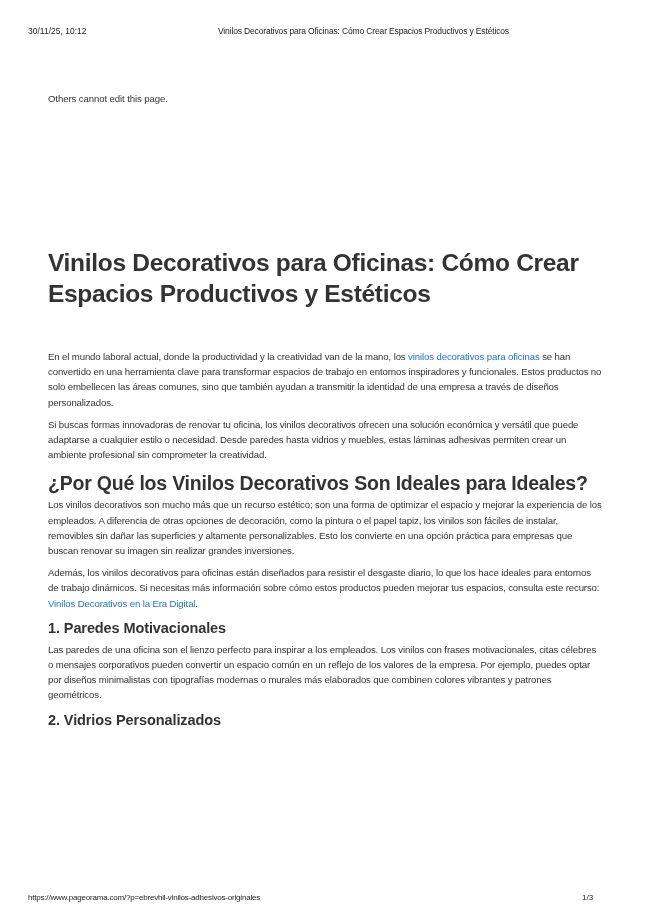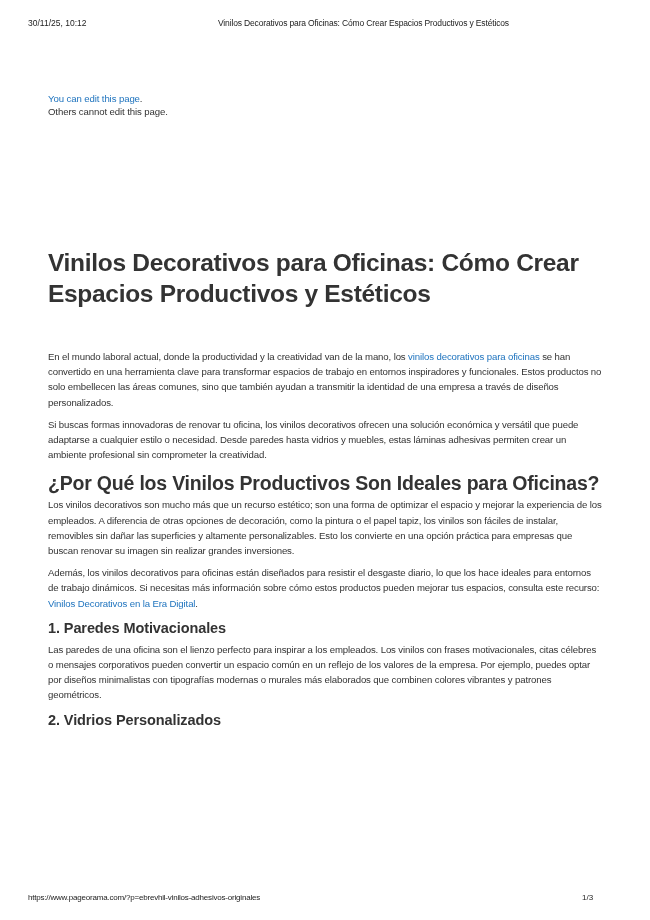--- a/index.html
+++ b/index.html
@@ -10,21 +10,21 @@
     body {
       width: 650px;
       height: 920px;
       position: relative;
       overflow: hidden;
       font-family: "Liberation Sans", sans-serif;
       color: #333333;
     }
     .print-header {
       position: absolute;
-      top: 18px;
+      top: 26px;
       left: 0;
       width: 650px;
       height: 14px;
       font-size: 8.5px;
       color: #222;
     }
     .print-header .date {
       position: absolute;
       left: 28px;
       top: 0;
@@ -116,32 +116,31 @@
 </head>
 <body>
 
 <div class="print-header">
   <span class="date">30/11/25, 10:12</span>
   <span class="doc-title">Vinilos Decorativos para Oficinas: Cómo Crear Espacios Productivos y Estéticos</span>
 </div>
 
 <div class="content">
   <div class="edit-notice">
-    <div><a href="#">You can edit this page</a><span>.</span></div>
     <div>Others cannot edit this page.</div>
   </div>
 
   <h1 class="page-title">Vinilos Decorativos para Oficinas: Cómo Crear Espacios Productivos y Estéticos</h1>
 
   <div class="article">
     <p><span>En el mundo laboral actual, donde la productividad y la creatividad van de la mano, los </span><a href="#" class="link">vinilos decorativos para oficinas</a><span> se han convertido en una herramienta clave para transformar espacios de trabajo en entornos inspiradores y funcionales. Estos productos no solo embellecen las áreas comunes, sino que también ayudan a transmitir la identidad de una empresa a través de diseños personalizados.</span></p>
 
     <p>Si buscas formas innovadoras de renovar tu oficina, los vinilos decorativos ofrecen una solución económica y versátil que puede adaptarse a cualquier estilo o necesidad. Desde paredes hasta vidrios y muebles, estas láminas adhesivas permiten crear un ambiente profesional sin comprometer la creatividad.</p>
 
-    <h2>¿Por Qué los Vinilos Productivos Son Ideales para Oficinas?</h2>
+    <h2>¿Por Qué los Vinilos Decorativos Son Ideales para Ideales?</h2>
     <p>Los vinilos decorativos son mucho más que un recurso estético; son una forma de optimizar el espacio y mejorar la experiencia de los empleados. A diferencia de otras opciones de decoración, como la pintura o el papel tapiz, los vinilos son fáciles de instalar, removibles sin dañar las superficies y altamente personalizables. Esto los convierte en una opción práctica para empresas que buscan renovar su imagen sin realizar grandes inversiones.</p>
     <p><span>Además, los vinilos decorativos para oficinas están diseñados para resistir el desgaste diario, lo que los hace ideales para entornos de trabajo dinámicos. Si necesitas más información sobre cómo estos productos pueden mejorar tus espacios, consulta este recurso: </span><a href="#" class="link">Vinilos Decorativos en la Era Digital</a><span>.</span></p>
 
 
     <h3>1. Paredes Motivacionales</h3>
     <p>Las paredes de una oficina son el lienzo perfecto para inspirar a los empleados. Los vinilos con frases motivacionales, citas célebres o mensajes corporativos pueden convertir un espacio común en un reflejo de los valores de la empresa. Por ejemplo, puedes optar por diseños minimalistas con tipografías modernas o murales más elaborados que combinen colores vibrantes y patrones geométricos.</p>
 
     <h3 style="">2. Vidrios Personalizados</h3>
   </div>
 </div>

